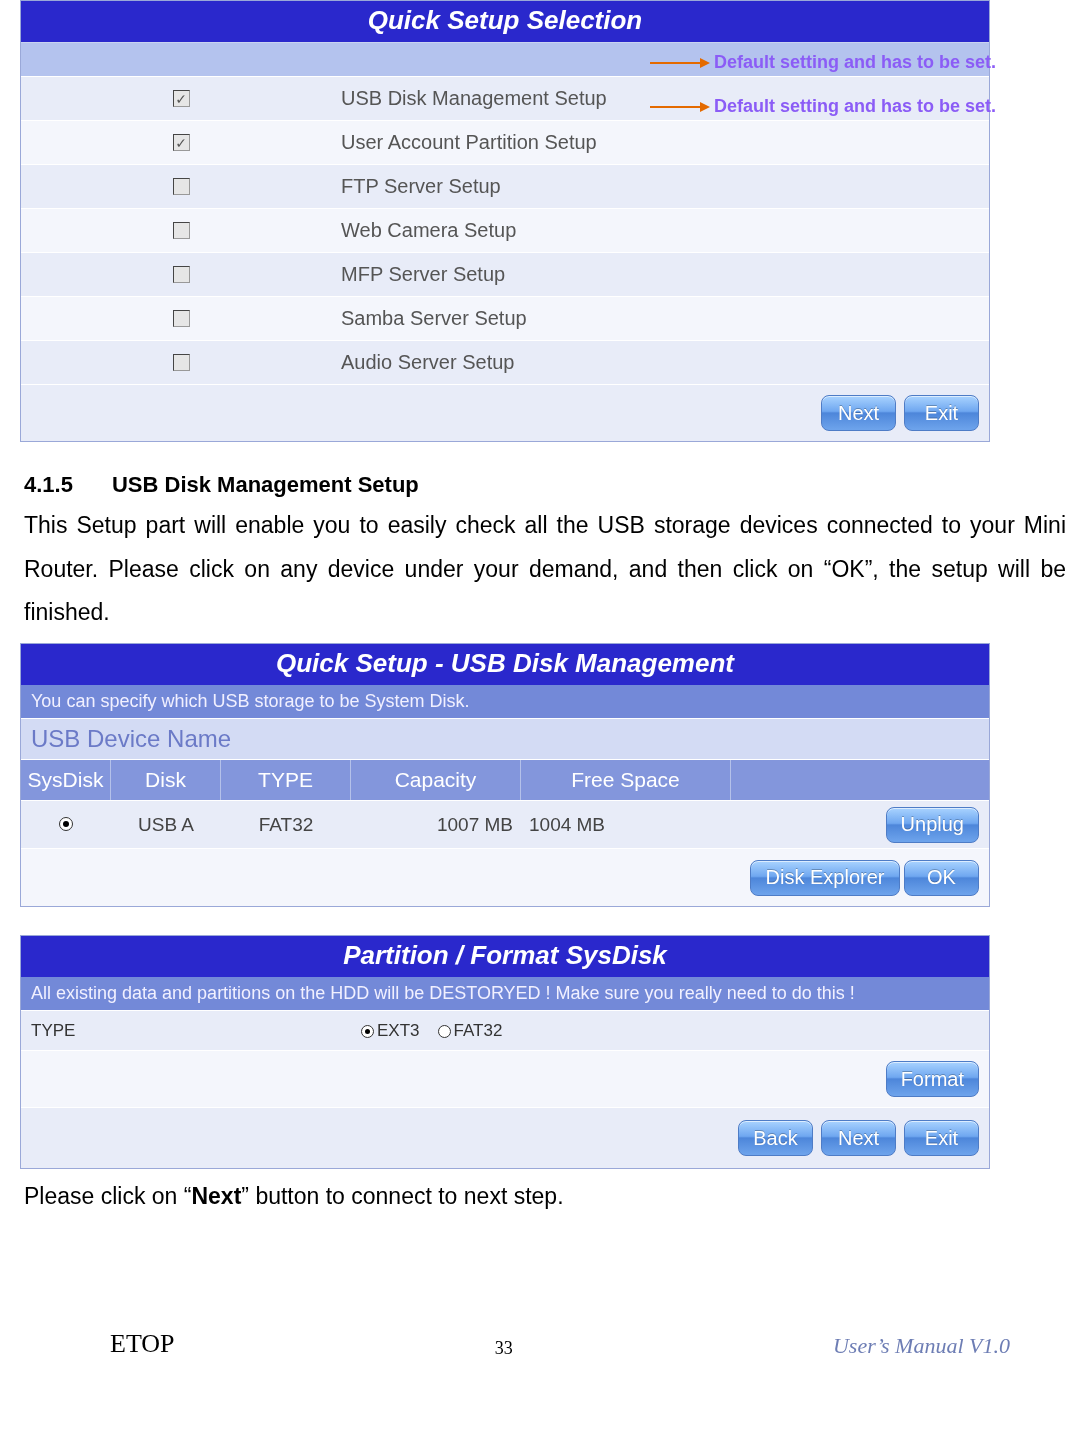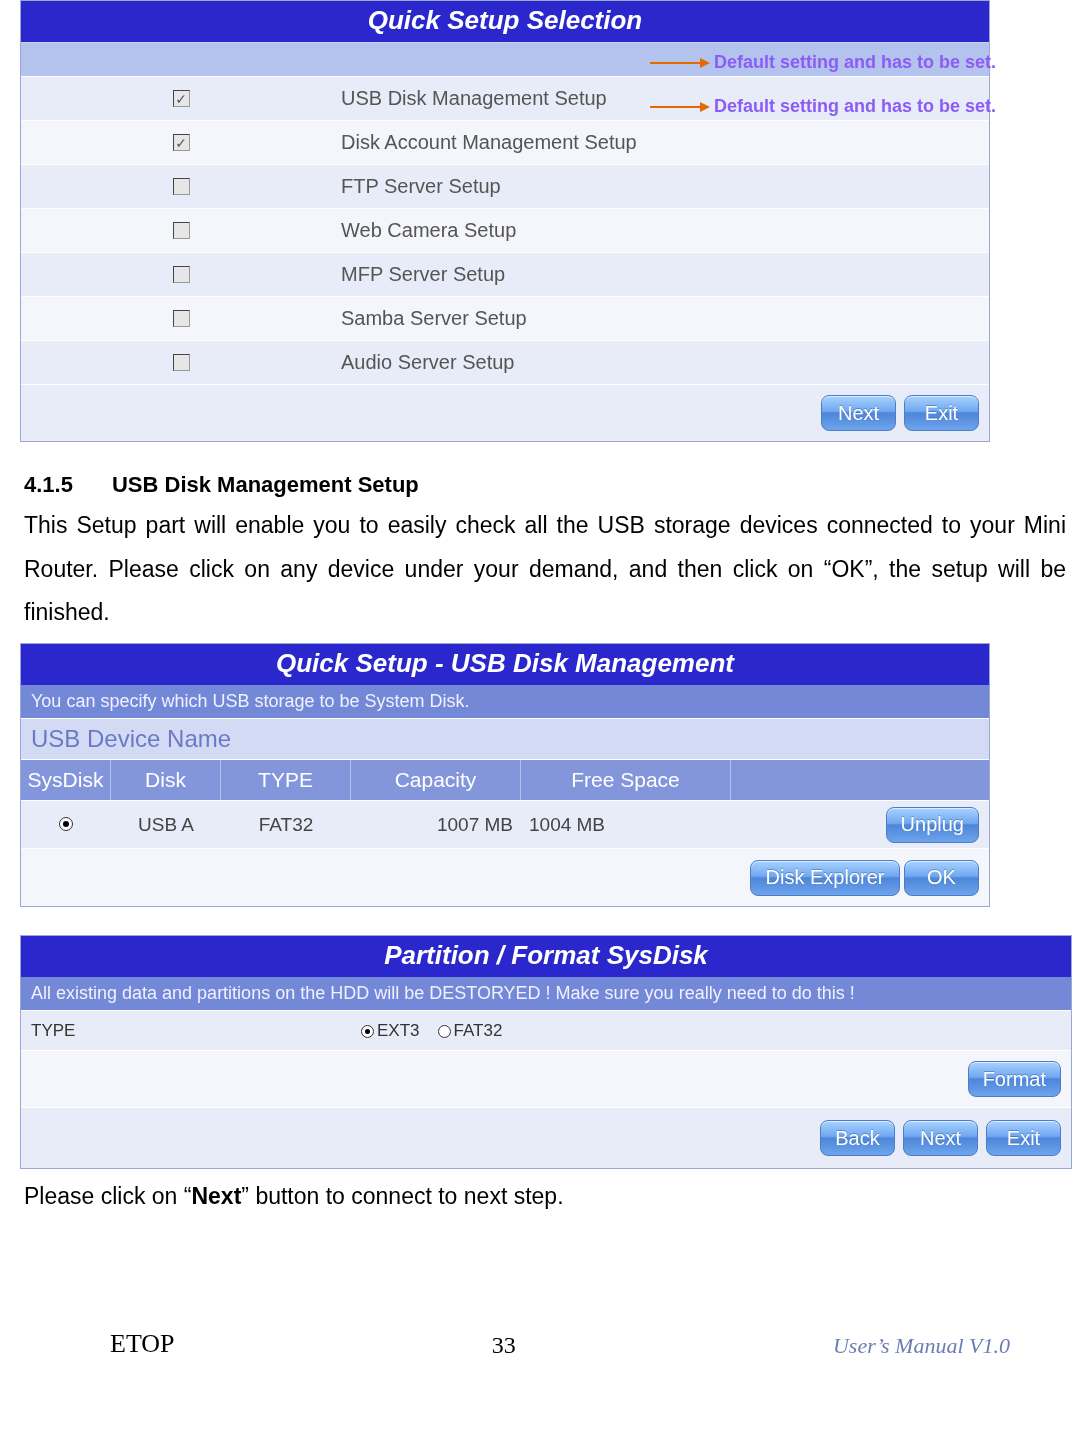--- a/index.html
+++ b/index.html
@@ -188,21 +188,21 @@
   .btnrow2 {
     background:#f4f6fc;
     border-top:1px solid #fff;
     padding:10px;
     display:flex;justify-content:flex-end;gap:4px;
     height:58px;align-items:center;
   }
 
   
   .panel3 {
-    width:1052px;
+    width:970px;
     border:1px solid #9aa8d8;
     margin-bottom: 6px;
   }
   .type-row {
     display:flex;align-items:center;
     background:#e8ecf8;height:40px;
     font-family: Arial, sans-serif;
     font-size:17px;color:#333;
     border-top:1px solid #fff;
   }
@@ -228,21 +228,21 @@
 
   
   .footer {
     display:flex;justify-content:space-between;
     align-items:flex-end;
     margin-top: 110px;
     padding: 0 60px 30px 90px;
     font-size:20px;
   }
   .footer .brand { font-family: "Times New Roman", serif; font-size:26px;}
-  .footer .pnum { font-family:"Times New Roman",serif; font-size:24px;}
+  .footer .pnum { font-family:"Times New Roman",serif; font-size:18px;}
   .footer .manual { font-family:"Times New Roman",serif; font-style:italic; color:#6d7db4; font-size:22px;}
 </style>
 </head>
 <body>
 
 <div class="page">
 
   <div class="panel1">
     <div class="panel1-box">
       <div class="titlebar">Quick Setup Selection</div>
@@ -251,21 +251,21 @@
       <div class="sel-row">
         <div class="sel-chk-cell">
             <span class="sel-chk checked"></span>
           </div>
         <div class="sel-label">USB Disk Management Setup</div>
       </div>
       <div class="sel-row alt">
         <div class="sel-chk-cell">
             <span class="sel-chk checked"></span>
           </div>
-        <div class="sel-label">Disk Account Management Setup</div>
+        <div class="sel-label">User Account Partition Setup</div>
       </div>
       <div class="sel-row">
         <div class="sel-chk-cell">
             <span class="sel-chk"></span>
           </div>
         <div class="sel-label">FTP Server Setup</div>
       </div>
       <div class="sel-row alt">
         <div class="sel-chk-cell">
             <span class="sel-chk"></span>

